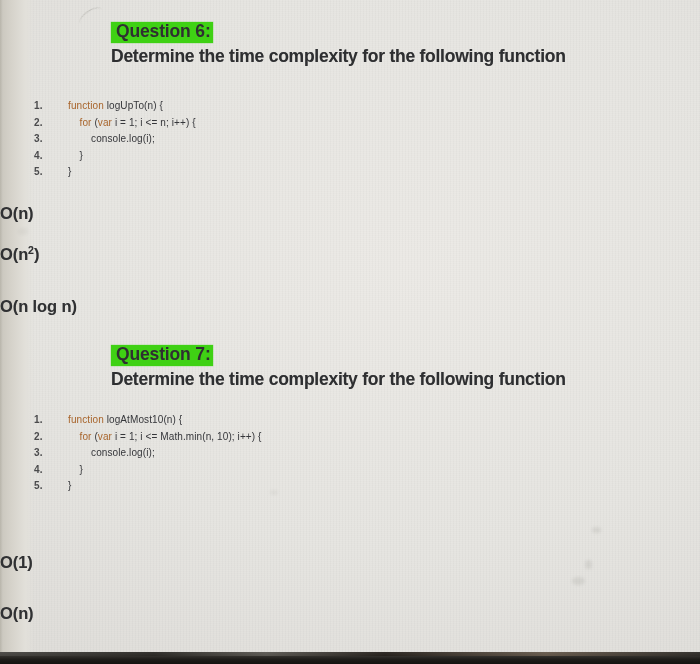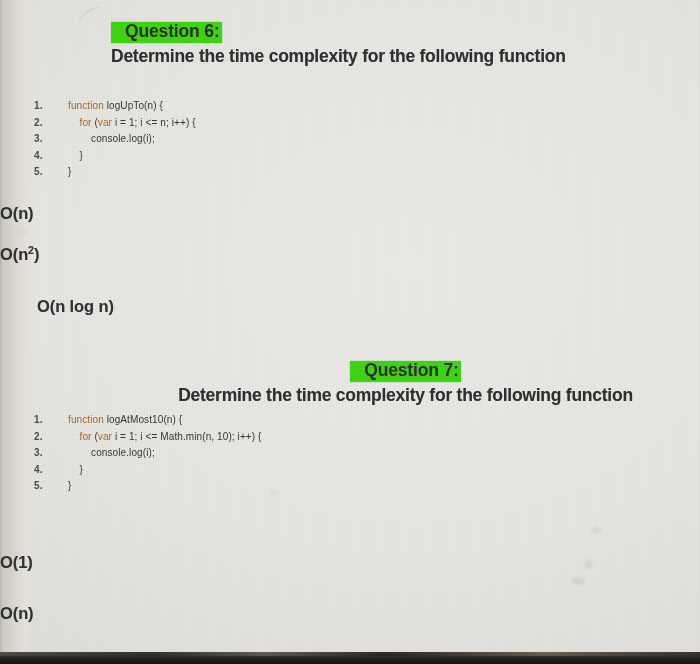--- a/index.html
+++ b/index.html
@@ -91,21 +91,21 @@
   }
   .question-block { position: absolute; left: 0; right: 0; }
 
   .q-label-row { padding-left: 111px; }
   .q-label {
     display: inline-block;
     font-size: 17.5px;
     font-weight: 700;
     color: #2f2f31;
     background: #3fd114;
-    padding: 1px 2px 2px 14px;
+    padding: 1px 2px 2px 5px;
     line-height: 1.02;
     letter-spacing: -0.15px;
     box-shadow: 0 0 1px rgba(63,209,20,0.9);
   }
   .q-title {
     padding-left: 111px;
     margin-top: 3px;
     font-size: 17.5px;
     font-weight: 700;
     color: #2e2f31;
@@ -173,24 +173,24 @@
         <span class="q-label">Question 6:</span>
       </div>
       <div class="q-title">Determine the time complexity for the following function</div>
     </div>
 
     <div class="code-block" style="position:absolute; top:98px;"><span class="code-line"><span class="ln">1.</span><span class="kw">function </span><span class="cd">logUpTo(n) {</span></span><span class="code-line"><span class="ln">2.</span><span class="kw">    for </span><span class="cd">(</span><span class="kw">var</span><span class="cd"> i = 1; i &lt;= n; i++) {</span></span><span class="code-line"><span class="ln">3.</span><span class="cd">        console.log(i);</span></span><span class="code-line"><span class="ln">4.</span><span class="cd">    }</span></span><span class="code-line"><span class="ln">5.</span><span class="cd">}</span></span></div>
 
     <div class="options" style="position:absolute; top:205px;">
         <div class="option" style="margin-top: 0px;">O(n)</div>
         <div class="option" style="margin-top: 24px;">O(n<sup>2</sup>)</div>
-        <div class="option" style="margin-top: 36px; margin-left: 37px;">O(n log n)</div>
-      </div>
-
-    <div class="question-block" style="top:361px;text-align:center;">
+        <div class="option" style="margin-top: 36px;">O(n log n)</div>
+      </div>
+
+    <div class="question-block" style="top:345px;">
       <div class="q-label-row">
         <span class="q-label">Question 7:</span>
       </div>
       <div class="q-title">Determine the time complexity for the following function</div>
     </div>
 
     <div class="code-block" style="position:absolute; top:412px;"><span class="code-line"><span class="ln">1.</span><span class="kw">function </span><span class="cd">logAtMost10(n) {</span></span><span class="code-line"><span class="ln">2.</span><span class="kw">    for </span><span class="cd">(</span><span class="kw">var</span><span class="cd"> i = 1; i &lt;= Math.min(n, 10); i++) {</span></span><span class="code-line"><span class="ln">3.</span><span class="cd">        console.log(i);</span></span><span class="code-line"><span class="ln">4.</span><span class="cd">    }</span></span><span class="code-line"><span class="ln">5.</span><span class="cd">}</span></span></div>
 
     <div class="options" style="position:absolute; top:553px;">
         <div class="option" style="margin-top: 1px;">O(1)</div>

